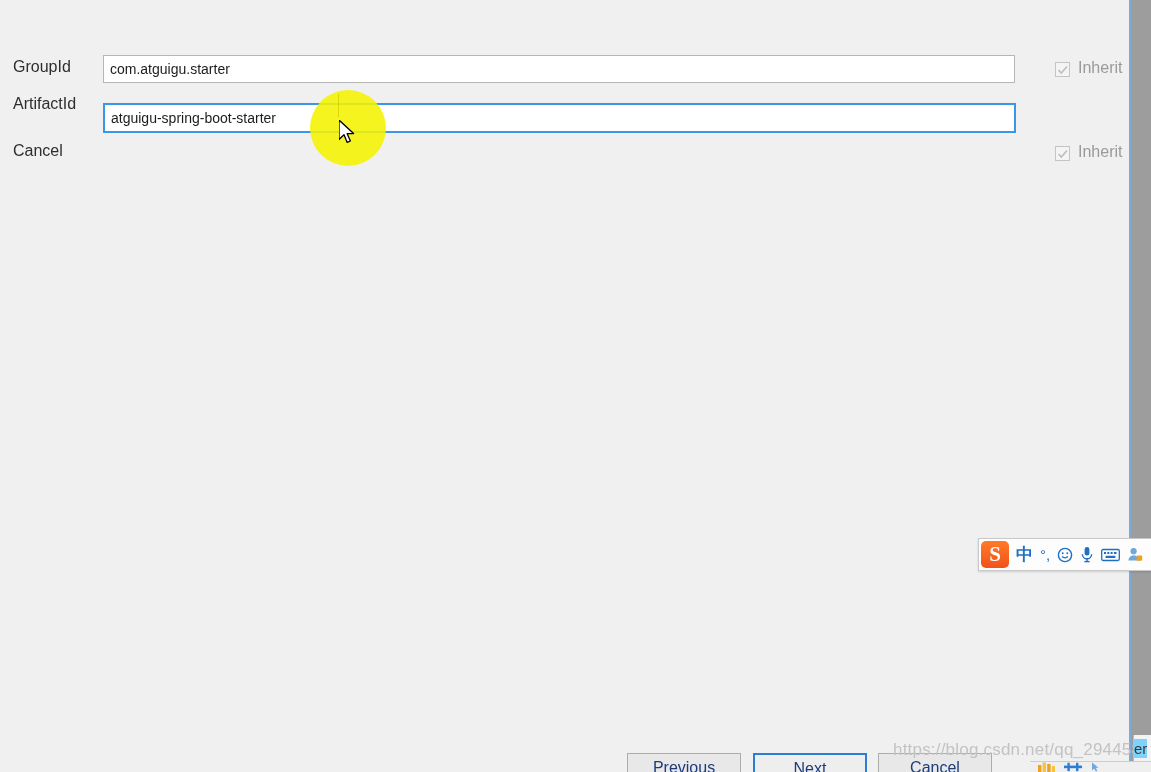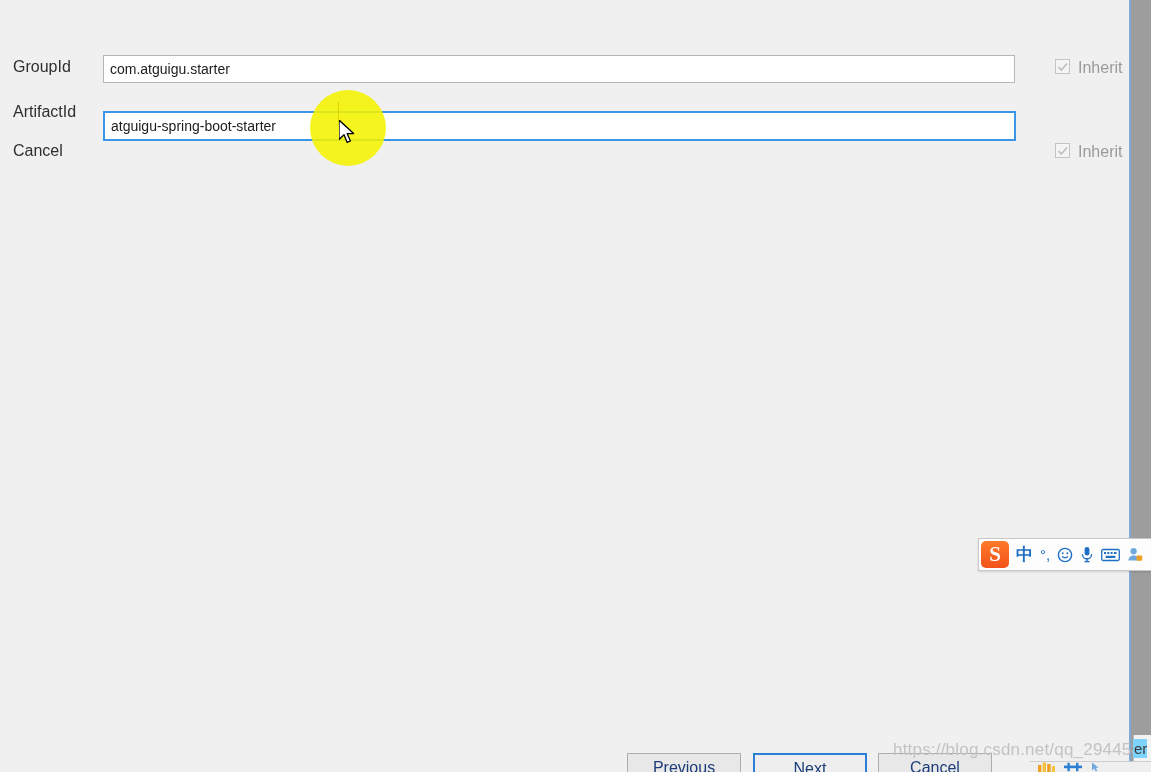--- a/index.html
+++ b/index.html
@@ -106,21 +106,21 @@
 
   
   .form-row {
     position: absolute;
     left: 0;
     width: 1129px;
     height: 28px;
     border-radius: 13px;
   }
   #row-groupid   { top: 55px; }
-  #row-artifactid{ top: 100px; text-decoration: underline; }
+  #row-artifactid{ top: 92px; text-decoration: underline; }
   #row-version   { top: 139px; }
 
   .field-label {
     position: absolute;
     left: 13px;
     top: 3px;
     font-size: 16px;
     color: #2e2e2e;
     white-space: nowrap;
   }
@@ -157,21 +157,21 @@
     height: 23px;
     background: #111111;
   }
 
   
   .inherit-group {
     position: absolute;
     left: 1035px;
     top: 4px;
     display: flex;
-    align-items: flex-start;
+    align-items: flex-end;
     gap: 8px;
     padding-left: 20px;
   }
   .checkbox-disabled {
     width: 15px;
     height: 15px;
     box-sizing: border-box;
     background: #f4f4f4;
     border: 1px solid #c4c4c4;
     position: relative;

